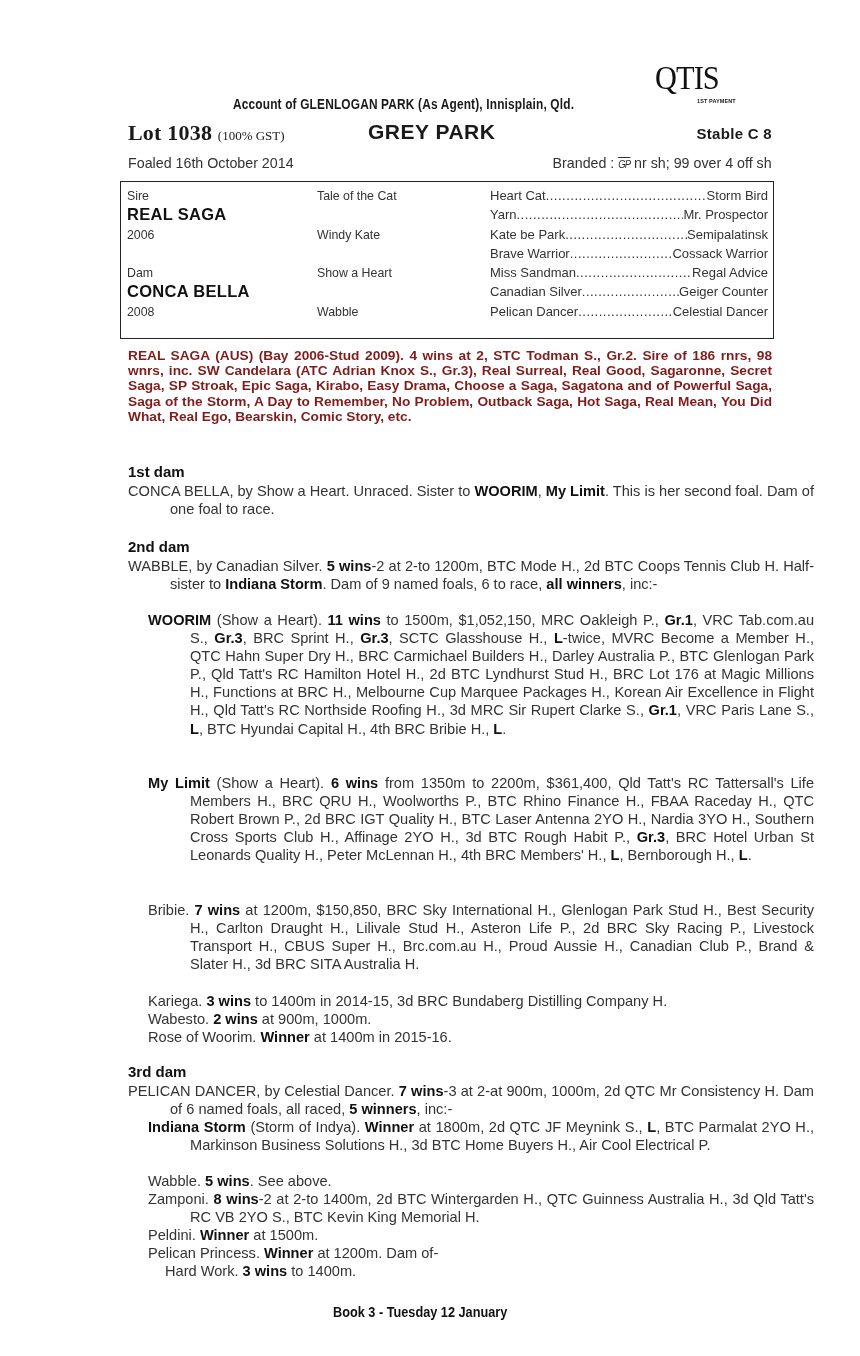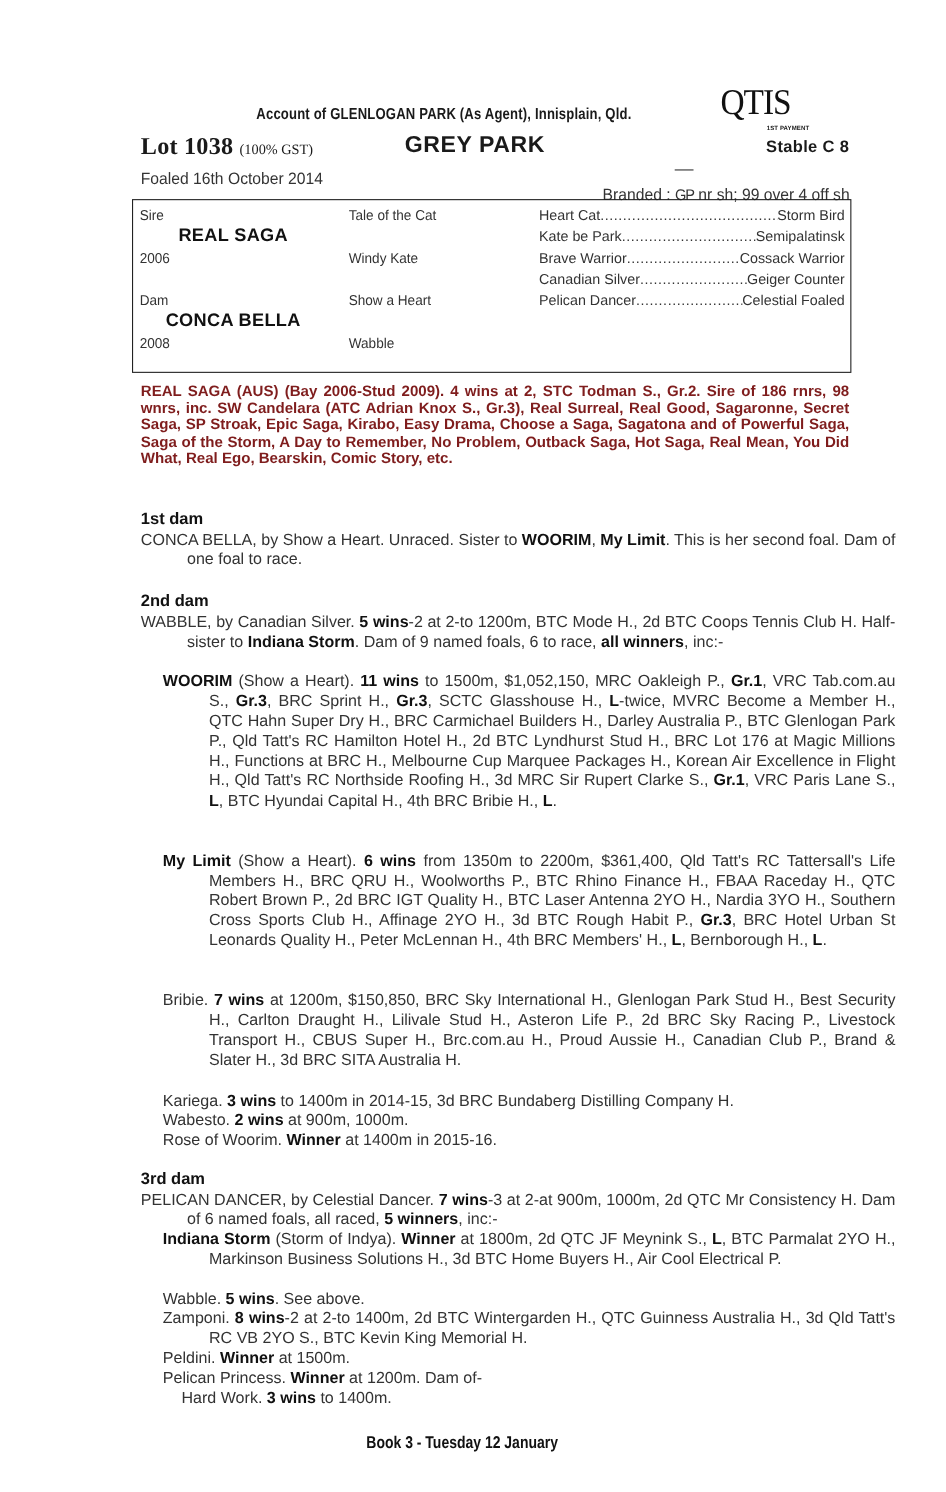--- a/index.html
+++ b/index.html
@@ -1,40 +1,40 @@
 <!DOCTYPE html>
 <html><head>
 <meta charset="utf-8">
 <style>
   html, body { margin: 0; padding: 0; background: #ffffff; }
   body { width: 860px; height: 1356px; position: relative; overflow: hidden; color: #1a1a1a; }
   .page { position: absolute; left: 128px; top: 0; width: 644px; }
 
-  .logo { position: absolute; left: 527px; top: 80px; width: 120px; height: 44px; }
+  .logo { position: absolute; left: 527px; top: 64px; width: 120px; height: 44px; }
   .logo .qtis { font-family: "Liberation Serif", serif; font-size: 33px; letter-spacing: -1px; color: #111; position: absolute; left: 0; top: -4px; transform: scaleX(0.92); transform-origin: left; }
   .logo .pay { position: absolute; left: 42px; top: 34px; font-family: "Liberation Sans", sans-serif; font-size: 5.5px; font-weight: bold; letter-spacing: 0.1px; }
 
   .account { position: absolute; left: 105px; top: 96px; font-family: "Liberation Sans", sans-serif; font-weight: bold; font-size: 14.5px; transform: scaleX(0.82); transform-origin: left; white-space: nowrap; letter-spacing: 0.2px; }
 
   .lot-row { position: absolute; left: 0; top: 120px; width: 644px; height: 30px; }
   .lot { position: absolute; left: 0; top: 0; font-family: Liberation Serif, serif; font-weight: 900; font-size: 22px; letter-spacing: 0.2px; }
   .gst { font-weight: normal; font-size: 13px; letter-spacing: 0; }
   .horse { position: absolute; left: 240px; top: 0; font-family: "Liberation Sans", sans-serif; font-weight: 900; font-size: 21px; letter-spacing: 0.5px; }
   .stable { position: absolute; right: 0; top: 5px; font-family: "Liberation Sans", sans-serif; font-weight: 900; font-size: 15px; letter-spacing: 0.3px; }
 
   .foaled { position: absolute; left: 0; top: 154px; font-family: "Liberation Sans", sans-serif; font-size: 15px; color: #333; transform: scaleX(0.95); transform-origin: left; }
   .branded { position: absolute; right: 0; top: 154px; font-family: "Liberation Sans", sans-serif; font-size: 15px; color: #333; transform: scaleX(0.95); transform-origin: right; white-space: nowrap; }
-  .gp { display: inline-block; position: relative; border-top: 1.5px solid #333; padding-top: 16px; line-height: 13px; font-size: 14px; letter-spacing: -1px; }
+  .gp { display: inline-block; position: relative; border-top: 1.5px solid #333; padding-top: 0px; line-height: 13px; font-size: 10px; letter-spacing: -1px; font-style: italic; }
 
   .pedigree { position: absolute; left: -8px; top: 181px; width: 654px; height: 158px; border: 1.6px solid #222; box-sizing: border-box; }
   .ped-left { position: absolute; left: 6px; top: 4px; width: 170px; }
   .ped-mid { position: absolute; left: 196px; top: 4px; width: 160px; }
   .ped-right { position: absolute; left: 369px; top: 4px; width: 278px; }
   .pl { font-family: "Liberation Sans", sans-serif; font-size: 13px; color: #333; height: 19.3px; line-height: 19.3px; white-space: nowrap; transform: scaleX(0.95); transform-origin: left; }
-  .pl.big { font-weight: 900; font-size: 16.5px; color: #111; transform: none; letter-spacing: 0.3px; text-align: center; }
+  .pl.big { font-weight: 900; font-size: 16.5px; color: #111; transform: none; letter-spacing: 0.3px; }
   .gp-row { display: flex; font-family: "Liberation Sans", sans-serif; font-size: 13px; color: #333; height: 19.3px; line-height: 19.3px; white-space: nowrap; overflow: hidden; }
   .gp-row .a { flex: 0 0 auto; }
   .gp-row .dots { flex: 1 1 auto; overflow: hidden; letter-spacing: 0.5px; }
   .gp-row .dots::after { content: "........................................................................................................"; }
   .gp-row .b { flex: 0 0 auto; }
 
   .sire-notes { position: absolute; left: 0; top: 348px; width: 644px; font-family: "Liberation Sans", sans-serif; font-weight: 900; font-size: 13.7px; line-height: 15.2px; text-align: justify; color: #7f1d1d; }
 
   .sec-h { position: absolute; left: 0; font-family: "Liberation Sans", sans-serif; font-weight: 900; font-size: 15px; color: #111; }
   .para { position: absolute; font-family: "Liberation Sans", sans-serif; font-size: 14.6px; line-height: 18.1px; color: #333; text-align: justify; }
@@ -90,38 +90,48 @@
       <div class="pl"></div>
       <div class="pl">Wabble</div>
     </div>
     <div class="ped-right">
       <div class="gp-row">
           <span class="a">Heart Cat</span>
           <span class="dots"></span>
           <span class="b">Storm Bird</span>
         </div>
       <div class="gp-row">
+          <span class="a">Yarn </span>
+          <span class="dots"></span>
+          <span class="b">Mr. Prospector</span>
+        </div>
+      <div class="gp-row">
           <span class="a">Kate be Park </span>
           <span class="dots"></span>
           <span class="b"> Semipalatinsk</span>
         </div>
       <div class="gp-row">
           <span class="a">Brave Warrior </span>
           <span class="dots"></span>
           <span class="b">Cossack Warrior</span>
         </div>
       <div class="gp-row">
+          <span class="a">Miss Sandman</span>
+          <span class="dots"></span>
+          <span class="b">Regal Advice</span>
+        </div>
+      <div class="gp-row">
           <span class="a">Canadian Silver </span>
           <span class="dots"></span>
           <span class="b">Geiger Counter</span>
         </div>
       <div class="gp-row">
           <span class="a">Pelican Dancer </span>
           <span class="dots"></span>
-          <span class="b"> Celestial Foaled</span>
+          <span class="b"> Celestial Dancer</span>
         </div>
     </div>
   </div>
 
   <div class="sire-notes">REAL SAGA (AUS) (Bay 2006-Stud 2009). 4 wins at 2, STC Todman S., Gr.2. Sire of 186 rnrs, 98 wnrs, inc. SW Candelara (ATC Adrian Knox S., Gr.3), Real Surreal, Real Good, Sagaronne, Secret Saga, SP Stroak, Epic Saga, Kirabo, Easy Drama, Choose a Saga, Sagatona and of Powerful Saga, Saga of the Storm, A Day to Remember, No Problem, Outback Saga, Hot Saga, Real Mean, You Did What, Real Ego, Bearskin, Comic Story, etc.</div>
 
   <div class="sec-h" style="top:463px;">1st dam</div>
   <div class="para hang2" style="left:0;top:482px;width:644px;">CONCA BELLA, by Show a Heart. Unraced. Sister to <b>WOORIM</b>, <b>My Limit</b>. This is her second foal. Dam of one foal to race.</div>
 
   <div class="sec-h" style="top:538px;">2nd dam</div>

